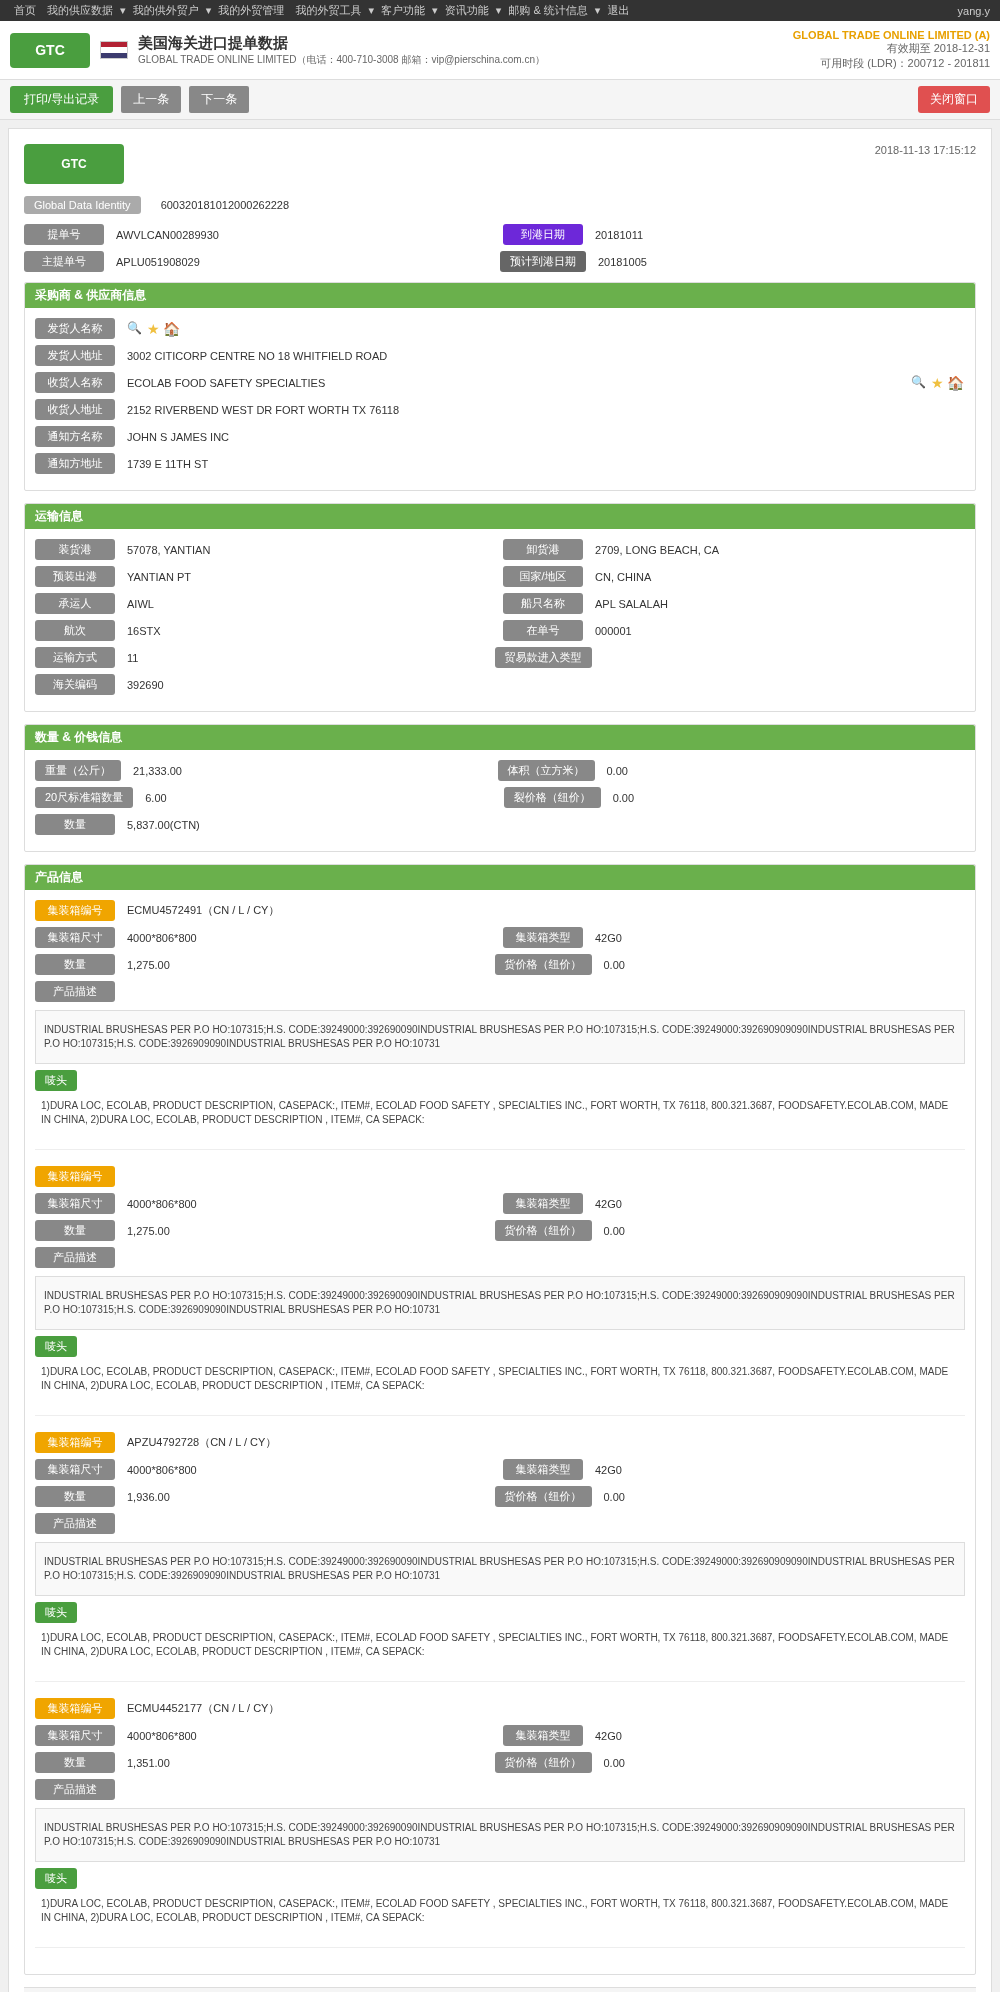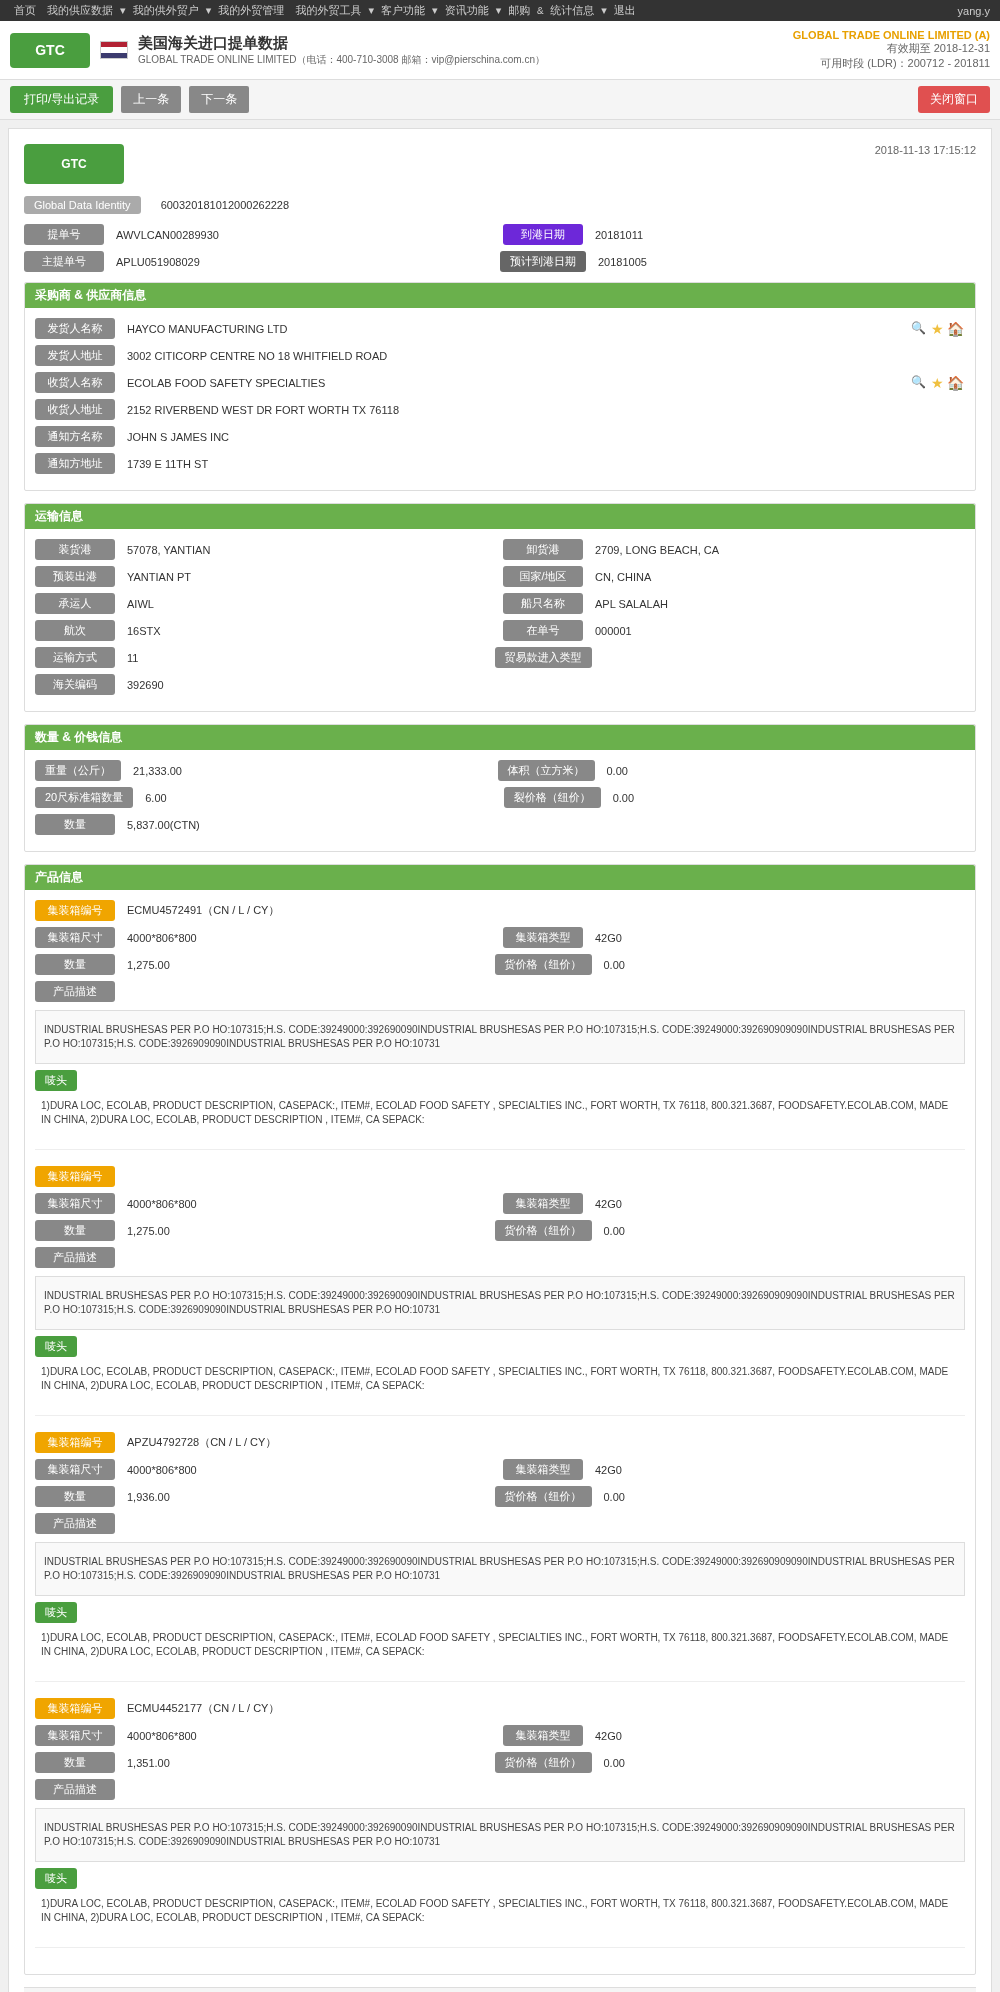--- a/index.html
+++ b/index.html
@@ -1,20 +1,20 @@
 <!DOCTYPE html>
 <html><head>
   <meta charset="utf-8">
   <style>
     * { margin: 0; padding: 0; box-sizing: border-box; }
     body { font-family: Arial, sans-serif; font-size: 12px; background: #f0f0f0; color: #333; width: 1000px; }
     
     
     .top-nav { background: #333; color: #ccc; font-size: 11px; padding: 3px 10px; display: flex; justify-content: space-between; align-items: center; }
-    .top-nav a { color: #ccc; text-decoration: none; margin: 0 4px; font-family: Liberation Mono, monospace; }
+    .top-nav a { color: #ccc; text-decoration: none; margin: 0 4px; }
     
     
     .header { background: #fff; border-bottom: 1px solid #ddd; padding: 8px 10px; display: flex; align-items: center; justify-content: space-between; }
     .logo-area { display: flex; align-items: center; gap: 10px; }
     .logo { width: 80px; height: 35px; background: #4a9e3f; border-radius: 4px; display: flex; align-items: center; justify-content: center; color: white; font-weight: bold; font-size: 14px; }
     .flag { width: 28px; height: 18px; background: linear-gradient(to bottom, #b22234 33%, #fff 33%, #fff 66%, #3c3b6e 66%); border: 1px solid #ccc; }
     .header-subtitle { font-size: 10px; color: #666; }
     .header-right { text-align: right; font-size: 11px; color: #666; }
     .header-right .company { color: #e8a000; font-weight: bold; }
     
@@ -130,21 +130,20 @@
       <span class="field-label" style="background:#666;">预计到港日期</span>
       <span class="field-value">20181005</span>
     </div>
   </div>
 
   <div class="section-card">
     <div class="section-header">采购商 &amp; 供应商信息</div>
     <div class="section-body">
       <div class="field-row">
         <span class="field-label">发货人名称</span>
-        <span class="field-value">HAYCO MANUFACTURING LTD</span>
         <div class="field-icons">
           <span class="icon-search">🔍</span>
           <span class="icon-star">★</span>
           <span class="icon-home">🏠</span>
         </div>
       </div>
       <div class="field-row">
         <span class="field-label">发货人地址</span>
         <span class="field-value">3002 CITICORP CENTRE NO 18 WHITFIELD ROAD</span>
       </div>

